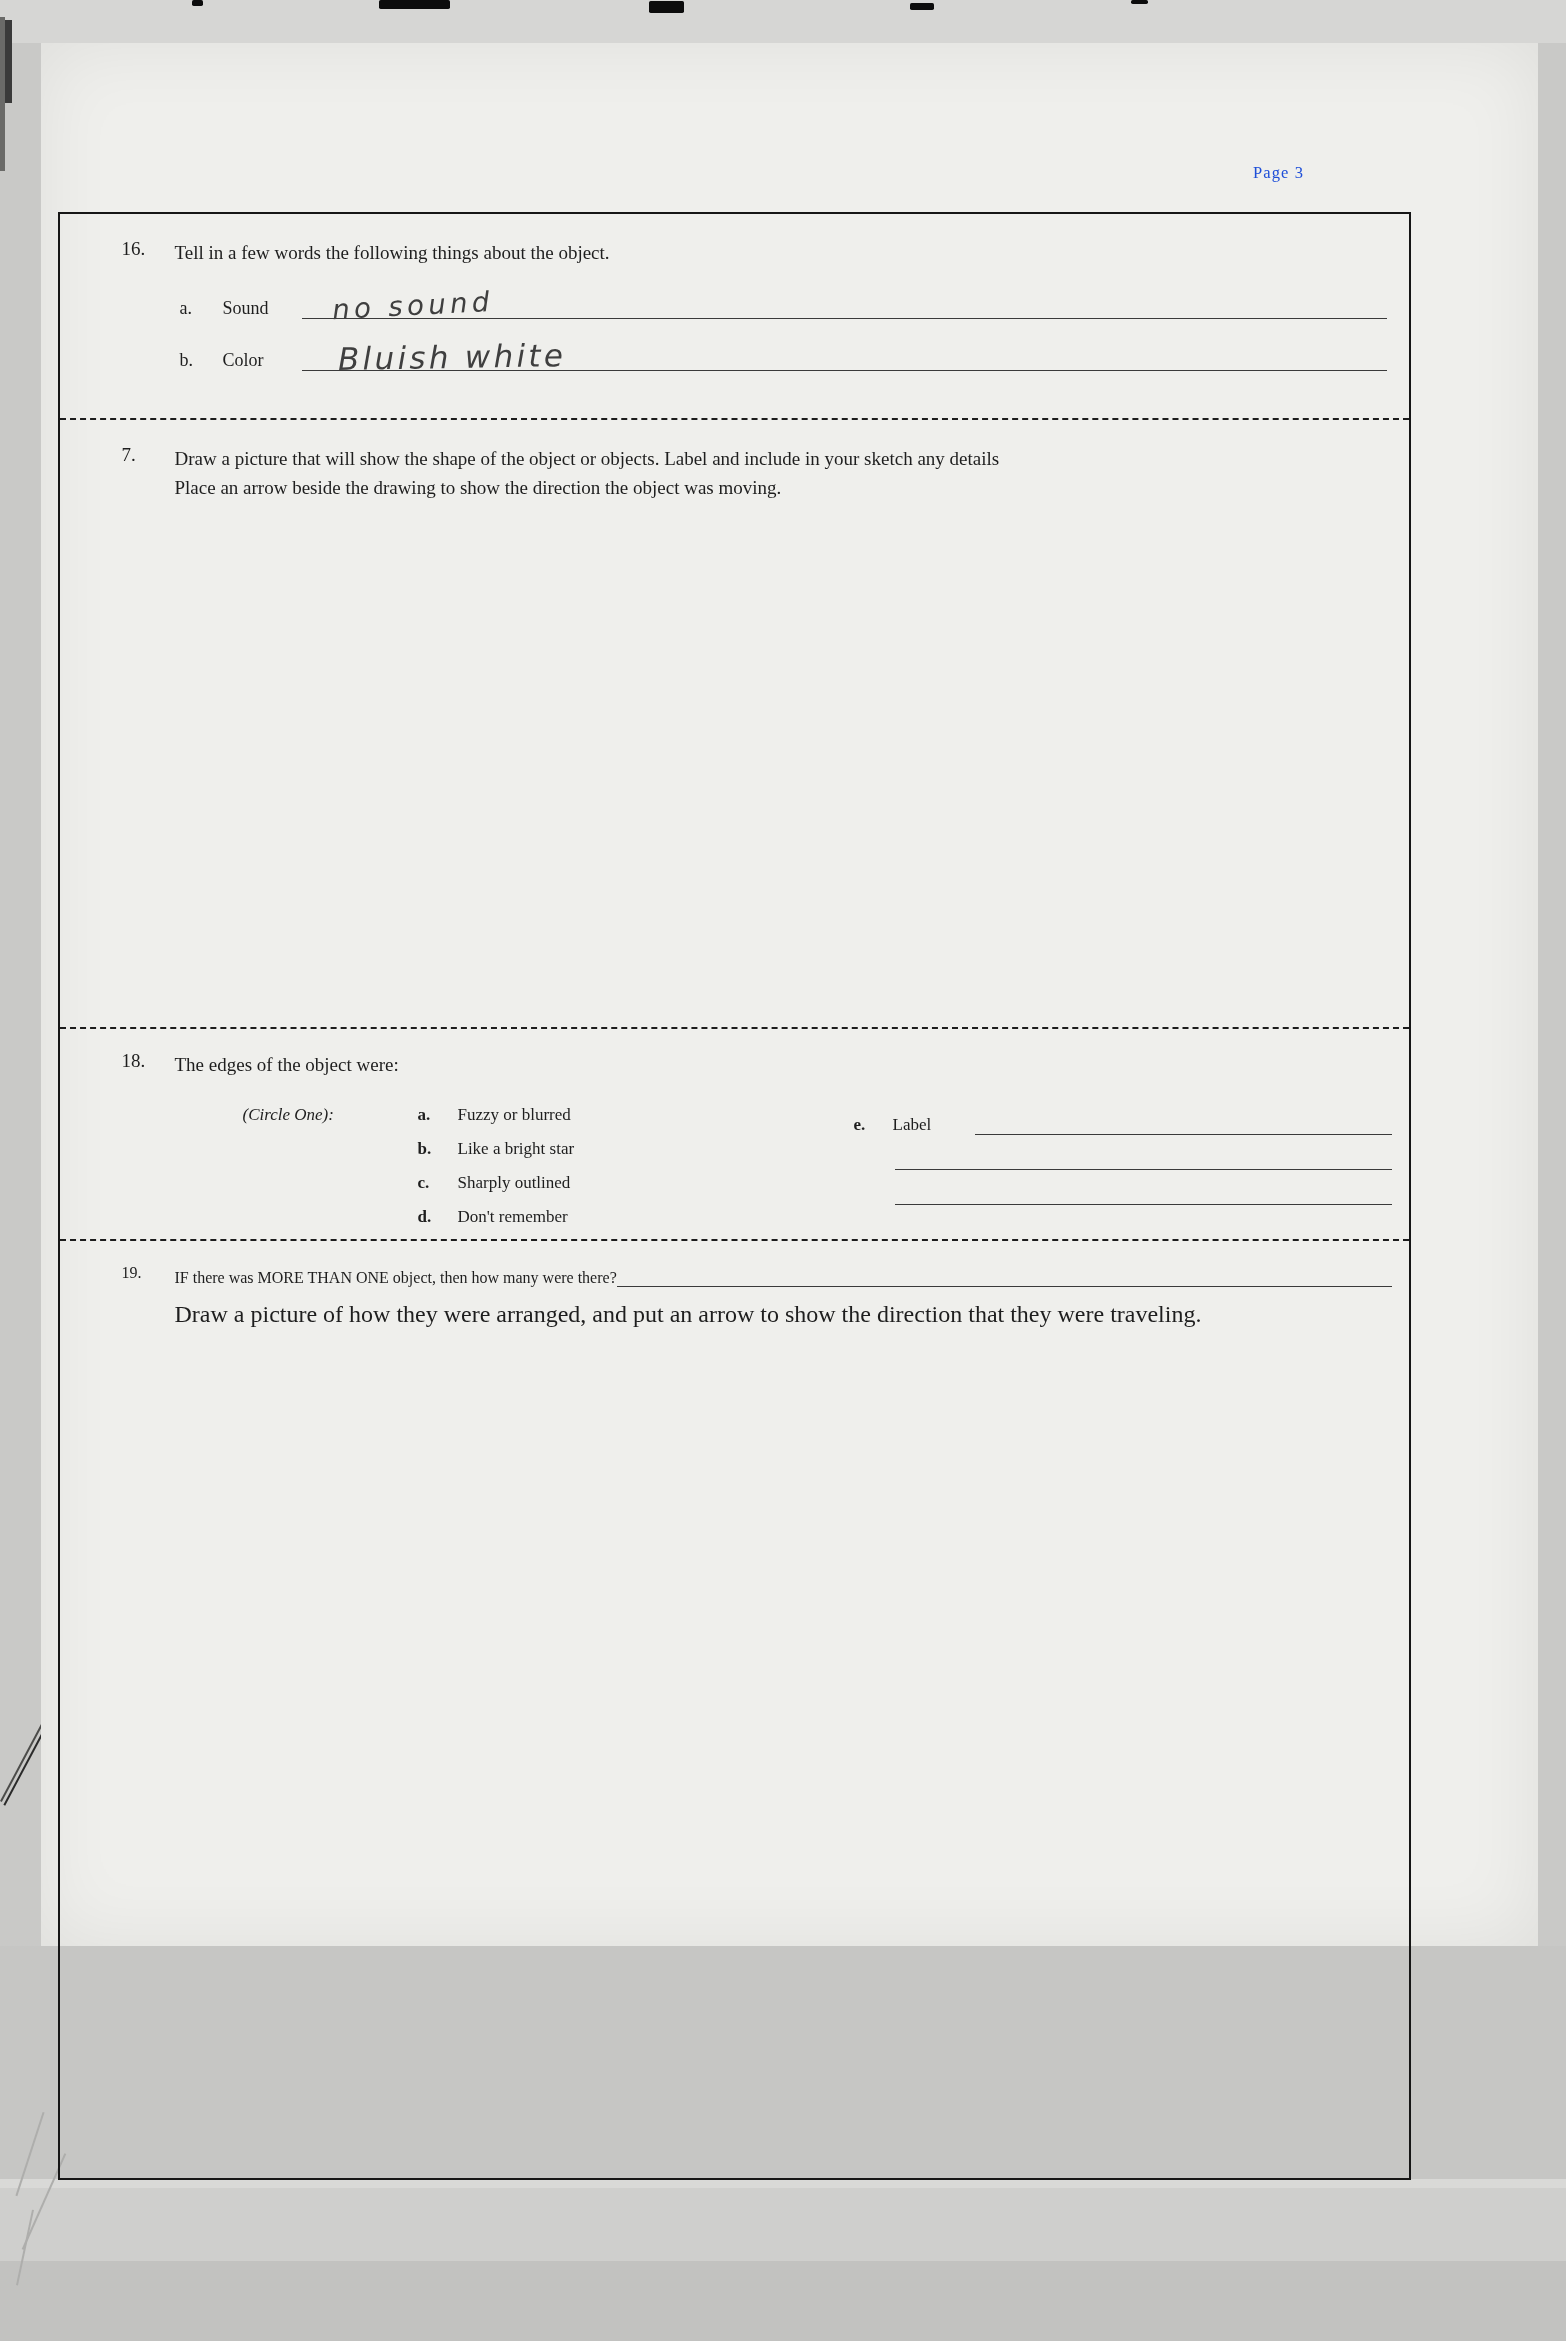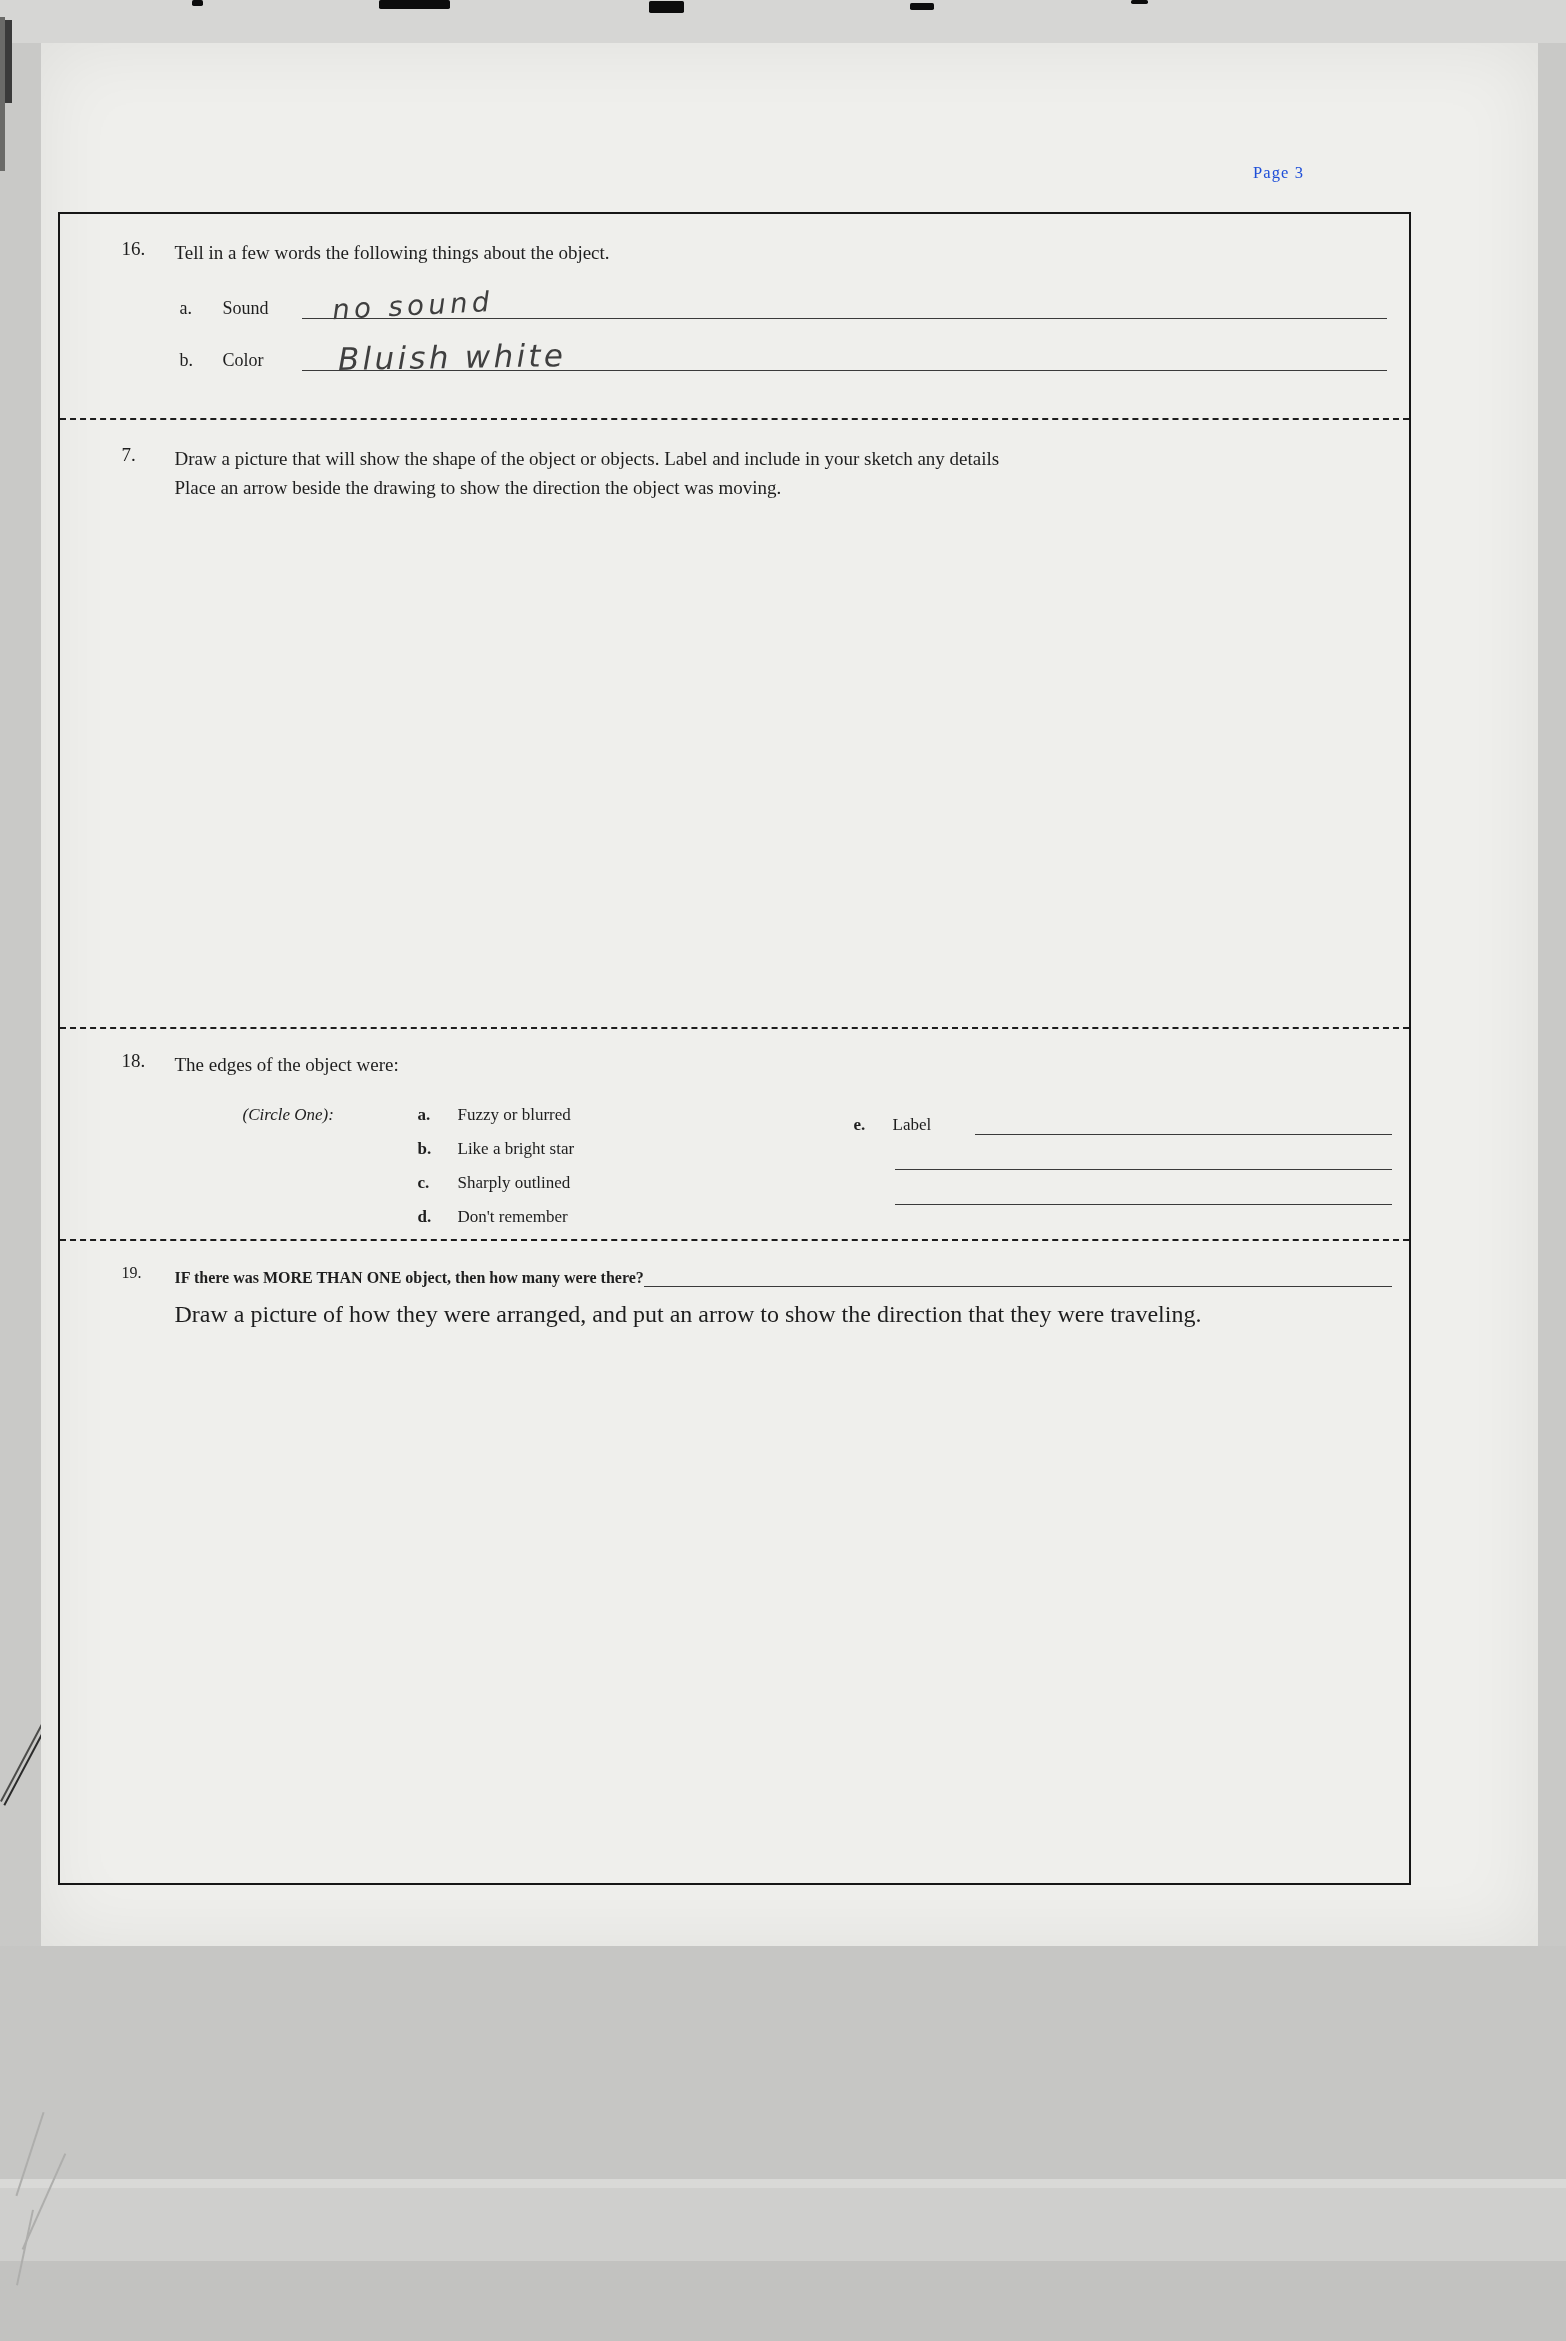--- a/index.html
+++ b/index.html
@@ -48,21 +48,21 @@
   }
 
   .page-label {
     position:absolute; left:1212px; top:120px;
     font-size:16.5px; letter-spacing:1.1px; color:#1d4ed8;
   }
 
   
   .form-box {
     position:absolute; left:16.5px; top:169px;
-    width:1353px; height:1673px;
+    width:1353px; height:1968px;
     border:2.8px solid #161616;
     box-sizing:border-box;
     display:flex; flex-direction:column;
   }
   section { box-sizing:border-box; position:relative; }
   .s16 { height:204px; }
   .s17 { height:609px; border-top:2.2px dashed #1c1c1c; }
   .s18 { height:212px;  border-top:2.2px dashed #1c1c1c; }
   .s19 { flex:1;        border-top:2.2px dashed #1c1c1c; }
 
@@ -98,21 +98,21 @@
   .other-col { position:absolute; left:794px; right:16.5px; top:0; }
   .other-row { display:flex; align-items:flex-end; height:30px; }
   .other-letter { width:39px; flex:none; font-weight:bold; }
   .other-label { width:82px; flex:none; }
   .other-blank { flex:1; border-bottom:1.7px solid #3a3a3a; height:100%; }
   .extra-blank { margin-left:41px; height:34px; border-bottom:1.7px solid #3a3a3a; }
 
   
   .q-row19 { display:flex; align-items:flex-end; padding:23px 16.5px 0 62px; font-size:16px; }
   .q-row19 .q-num { align-self:flex-start; }
-  .q19-text { white-space:nowrap;font-weight:bold; }
+  .q19-text { white-space:nowrap; }
   .q19-blank { flex:1; border-bottom:1.7px solid #3a3a3a; height:22px; }
   .q19-line2 { margin:8.8px 22px 0 115px; font-size:24px; line-height:1.55; }
 
   .draw-area { position:absolute; left:0; right:0; bottom:0; }
 </style>
 </head>
 <body>
 
 <div class="page">
 

